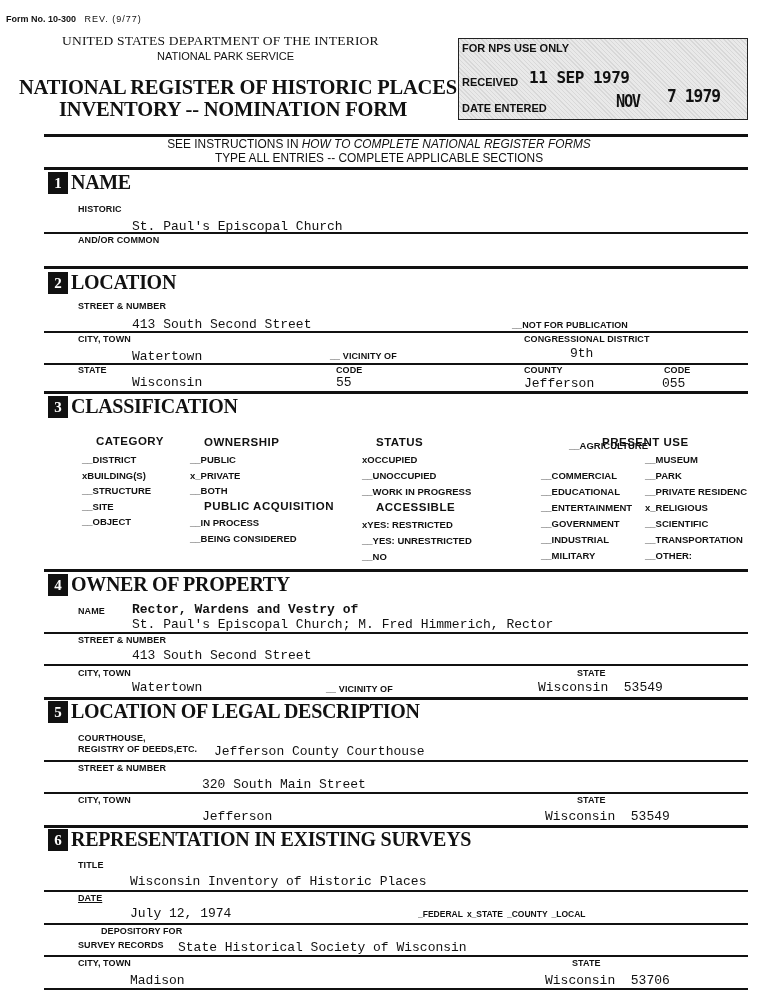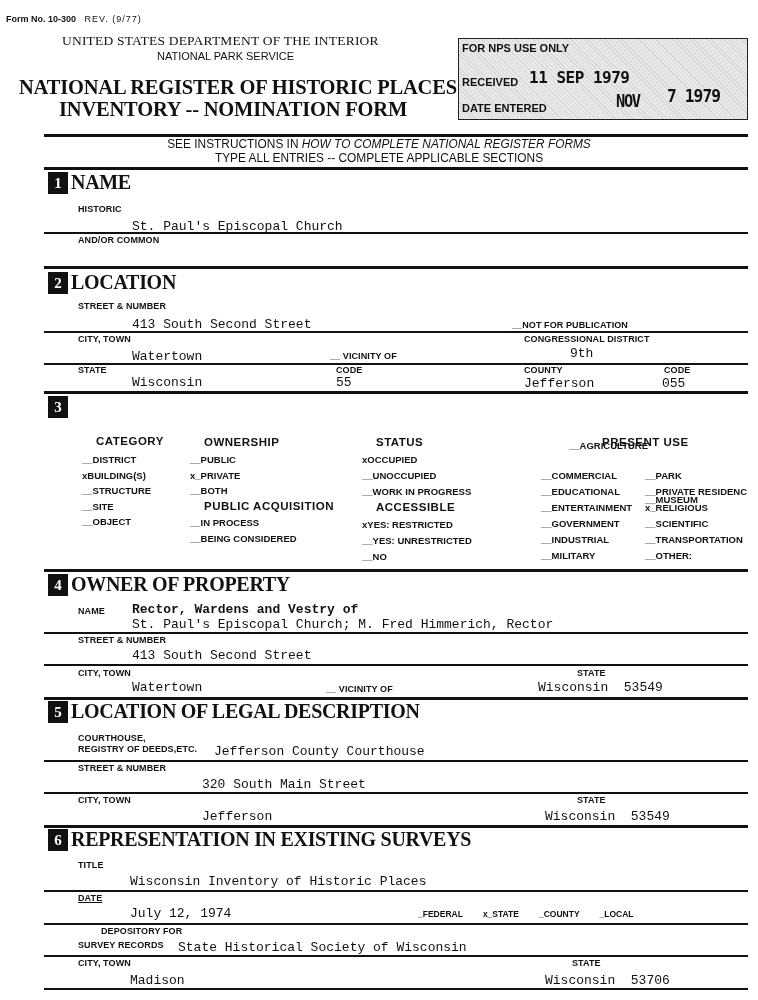--- a/index.html
+++ b/index.html
@@ -78,20 +78,21 @@
 <div class="abs lbl" style="left:524px;top:365px;">COUNTY</div>
 <div class="abs lbl" style="left:664px;top:365px;">CODE</div>
 <div class="abs mono" style="left:132px;top:375px;">Wisconsin</div>
 <div class="abs mono" style="left:336px;top:375px;">55</div>
 <div class="abs mono" style="left:524px;top:376px;">Jefferson</div>
 <div class="abs mono" style="left:662px;top:376px;">055</div>
 <div class="rule thick" style="top:391px;"></div>
 
 <div class="sec" style="top:395px;">
   <span class="sec-num">3</span>
+  <span class="sec-title">CLASSIFICATION</span>
 </div>
 
 <div class="abs colhead" style="left:96px;top:435px;">CATEGORY</div>
 <div class="abs colhead" style="left:204px;top:436px;">OWNERSHIP</div>
 <div class="abs colhead" style="left:204px;top:500px;">PUBLIC ACQUISITION</div>
 <div class="abs colhead" style="left:376px;top:436px;">STATUS</div>
 <div class="abs colhead" style="left:376px;top:501px;">ACCESSIBLE</div>
 <div class="abs colhead" style="left:602px;top:436px;">PRESENT USE</div>
 
 <div id="cat-list">
@@ -123,21 +124,21 @@
 <div id="use1-list">
     <div class="abs cb" style="left: 541px; top: 440px; margin-left: 28px;"><span style="font-weight: bold;">__</span><span>AGRICULTURE</span></div>
     <div class="abs cb" style="left: 541px; top: 470px;"><span style="font-weight: bold;">__</span><span>COMMERCIAL</span></div>
     <div class="abs cb" style="left: 541px; top: 486px;"><span style="font-weight: bold;">__</span><span>EDUCATIONAL</span></div>
     <div class="abs cb" style="left: 541px; top: 502px;"><span style="font-weight: bold;">__</span><span>ENTERTAINMENT</span></div>
     <div class="abs cb" style="left: 541px; top: 518px;"><span style="font-weight: bold;">__</span><span>GOVERNMENT</span></div>
     <div class="abs cb" style="left: 541px; top: 534px;"><span style="font-weight: bold;">__</span><span>INDUSTRIAL</span></div>
     <div class="abs cb" style="left: 541px; top: 550px;"><span style="font-weight: bold;">__</span><span>MILITARY</span></div>
   </div>
 <div id="use2-list">
-    <div class="abs cb" style="left: 645px; top: 454px; margin-top: 40px;"><span style="font-weight: bold;">__</span><span>MUSEUM</span></div>
+    <div class="abs cb" style="left: 645px; top: 454px;"><span style="font-weight: bold;">__</span><span>MUSEUM</span></div>
     <div class="abs cb" style="left: 645px; top: 470px;"><span style="font-weight: bold;">__</span><span>PARK</span></div>
     <div class="abs cb" style="left: 645px; top: 486px;"><span style="font-weight: bold;">__</span><span>PRIVATE RESIDENC</span></div>
     <div class="abs cb" style="left: 645px; top: 502px;"><span style="font-weight: bold;">x_</span><span>RELIGIOUS</span></div>
     <div class="abs cb" style="left: 645px; top: 518px;"><span style="font-weight: bold;">__</span><span>SCIENTIFIC</span></div>
     <div class="abs cb" style="left: 645px; top: 534px;"><span style="font-weight: bold;">__</span><span>TRANSPORTATION</span></div>
     <div class="abs cb" style="left: 645px; top: 550px;"><span style="font-weight: bold;">__</span><span>OTHER:</span></div>
   </div>
 
 <div class="rule thick" style="top:569px;"></div>
 
@@ -178,21 +179,21 @@
 
 <div class="sec" style="top:828px;">
   <span class="sec-num">6</span>
   <span class="sec-title">REPRESENTATION IN EXISTING SURVEYS</span>
 </div>
 <div class="abs lbl" style="left:78px;top:860px;">TITLE</div>
 <div class="abs mono" style="left:130px;top:874px;">Wisconsin Inventory of Historic Places</div>
 <div class="rule" style="top:890px;"></div>
 <div class="abs lbl" style="left:78px;top:893px;text-decoration:underline;">DATE</div>
 <div class="abs mono" style="left:130px;top:906px;">July 12, 1974</div>
-<div id="level-list" class="abs" style="left:418px;top:909px;display:flex;gap:20px;">
+<div id="level-list" class="abs" style="left:418px;top:909px;display:flex;gap:4px;">
     <span class="cb" style="font-size: 8.5px;">_FEDERAL</span>
     <span class="cb" style="font-size: 8.5px;">x_STATE</span>
     <span class="cb" style="font-size: 8.5px;">_COUNTY</span>
     <span class="cb" style="font-size: 8.5px;">_LOCAL</span>
   </div>
 <div class="rule" style="top:923px;"></div>
 <div class="abs lbl" style="left:78px;top:926px;padding-left:23px;">DEPOSITORY FOR</div>
 <div class="abs lbl" style="left:78px;top:940px;">SURVEY RECORDS</div>
 <div class="abs mono" style="left:178px;top:940px;">State Historical Society of Wisconsin</div>
 <div class="rule" style="top:955px;"></div>

